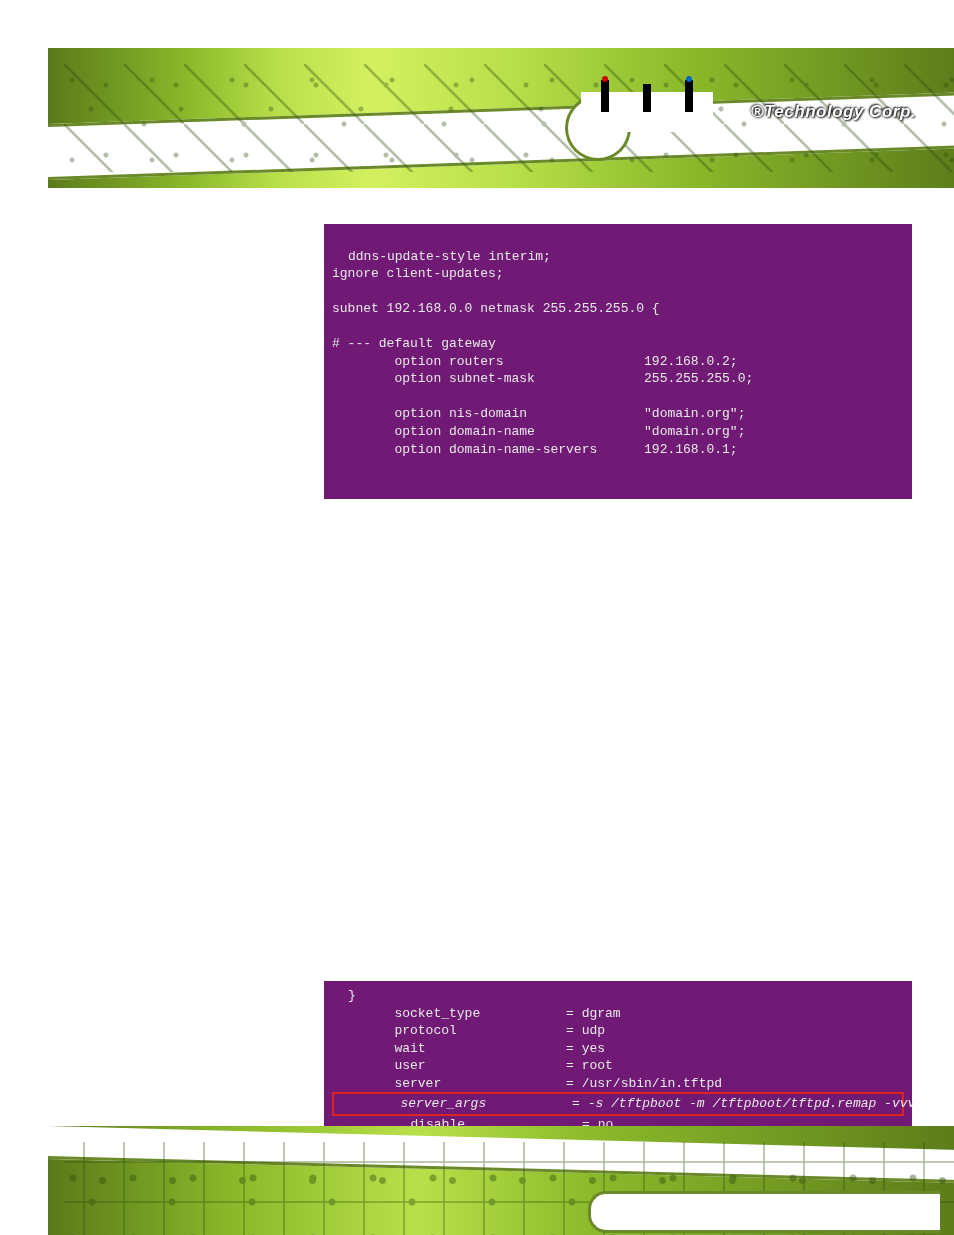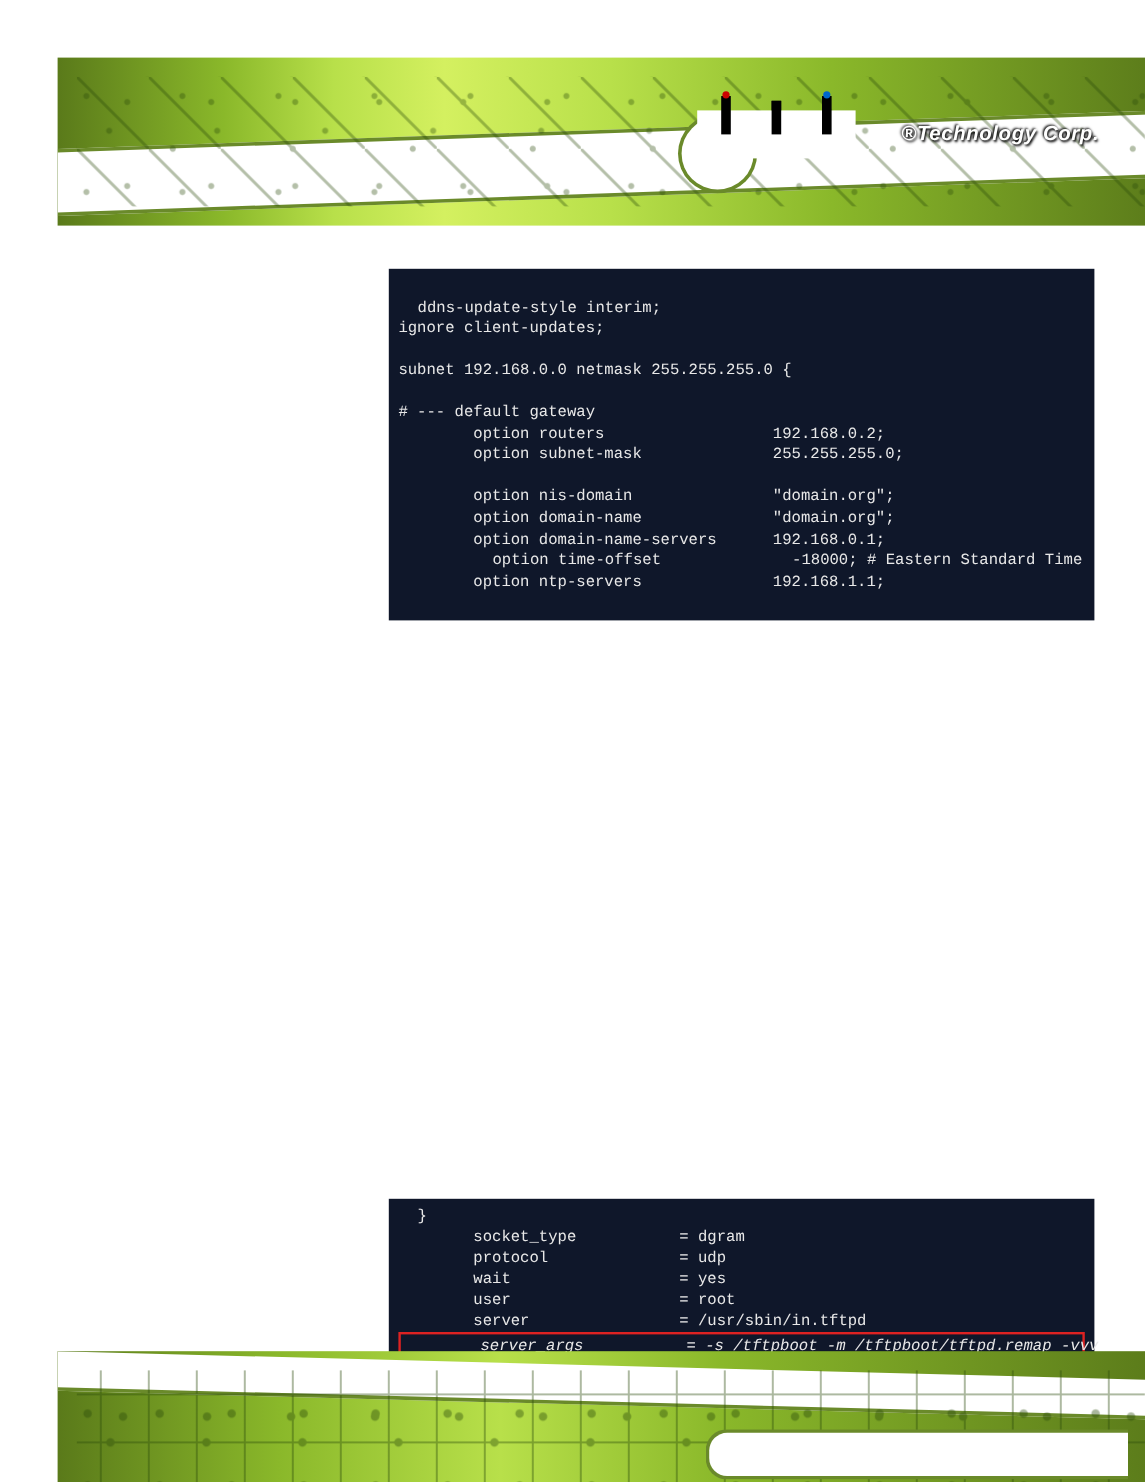--- a/index.html
+++ b/index.html
@@ -80,21 +80,21 @@
     text-shadow: 1px 1px 2px #000, -1px -1px 2px #000;
     letter-spacing: 0.5px;
   }
   .content {
     position: absolute;
     top: 160px;
     left: 260px;
     width: 620px;
   }
   .terminal {
-    background: #0f172a;
+    background: #701a75;
     color: #e8e8e8;
     font-family: "Courier New", monospace;
     font-size: 13px;
     line-height: 1.35;
     padding: 6px 8px;
     white-space: pre;
     position: relative;
   }
   .term-hl {
     border: 2px solid #d22;
@@ -189,22 +189,21 @@
 
 subnet 192.168.0.0 netmask 255.255.255.0 {
 
 # --- default gateway
         option routers                  192.168.0.2;
         option subnet-mask              255.255.255.0;
 
         option nis-domain               "domain.org";
         option domain-name              "domain.org";
         option domain-name-servers      192.168.0.1;</span>
-<span>        option time-offset              -18000; # Eastern Standard Time
-        option ntp-servers              192.168.1.1;</span>
+
   </div>
 
   <div style="height:450px"></div>
 
   <div class="terminal" id="term2"><span>}
         socket_type           = dgram
         protocol              = udp
         wait                  = yes
         user                  = root
         server                = /usr/sbin/in.tftpd

